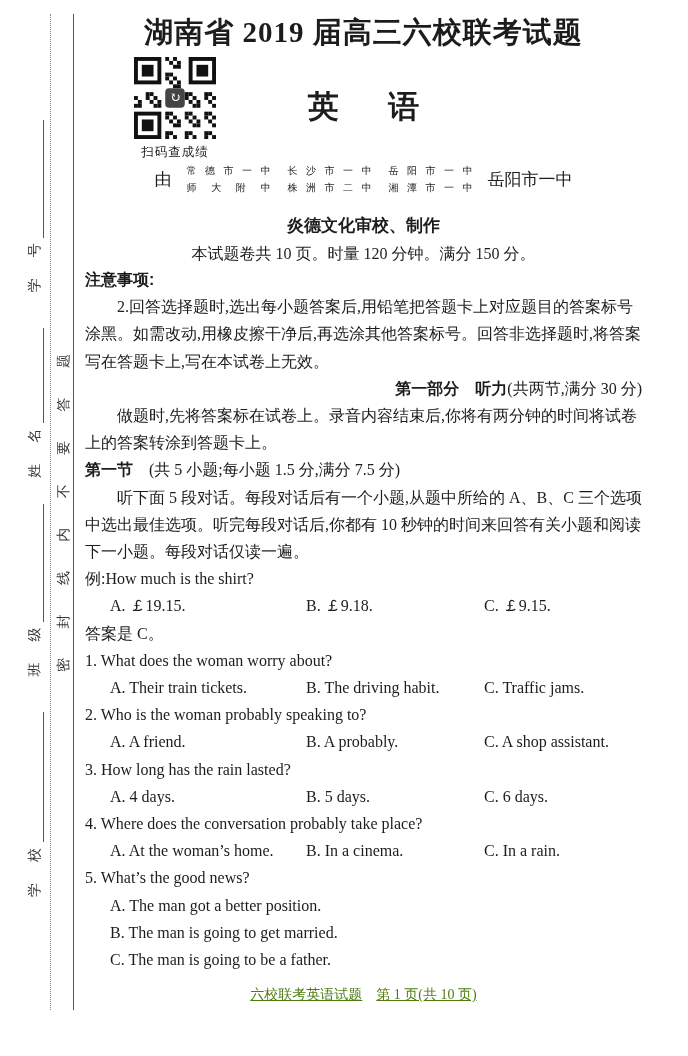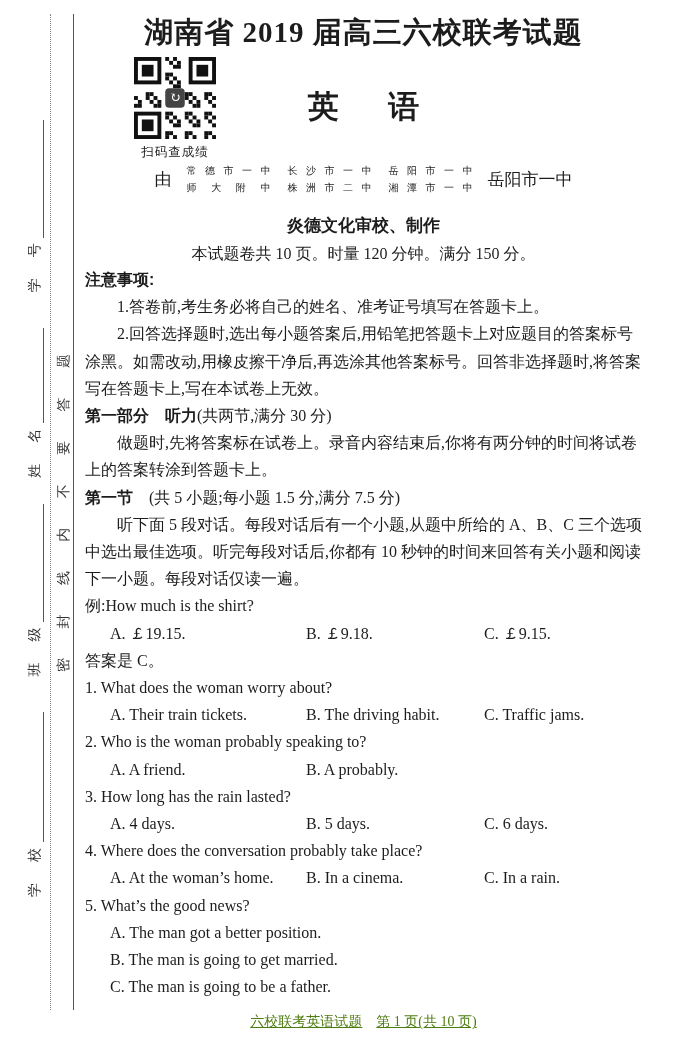--- a/index.html
+++ b/index.html
@@ -37,21 +37,21 @@
   .jointly-prefix,.jointly-suffix { font-size:17px; }
   .schools { display:flex; flex-direction:column; gap:3px; }
   .school-row { display:flex; gap:17px; font-size:10px; }
   .school { display:inline-block; width:84px; text-align:justify; text-align-last:justify; }
   .producer { margin-top:8px; text-align:center; font-weight:bold; font-size:17px; line-height:24px;
               font-family:"Liberation Sans","DejaVu Sans",sans-serif; }
   .info { margin-top:4px; text-align:center; font-size:16px; line-height:24px; }
   .hei { font-family:"Liberation Sans","DejaVu Sans",sans-serif; font-weight:bold; }
   p.body { margin:0; font-size:16px; line-height:27.2px; }
   .indent { text-indent:2em; }
-  .mt { margin-top:7px; }
+  .mt { margin-top:7px;text-align:right; }
   .notice-heading { margin-top:8px; font-size:16px; line-height:27.2px; }
   .sec-note { font-weight:normal; font-family:"Liberation Serif","DejaVu Serif",serif; }
   .opt-row { display:grid; grid-template-columns:196px 178px auto; padding-left:25px;
              font-size:16px; line-height:27.2px; }
   .opt-col { padding-left:25px; }
   .footer { margin-top:13px; text-align:center; font-size:14px; color:#4d7c0f;text-decoration:underline; }
   .footer span + span { margin-left:1em; }
 </style>
 </head>
 <body>
@@ -194,21 +194,20 @@
           <span class="school">湘潭市一中</span>
         </span>
       </span>
       <span class="jointly-suffix">岳阳市一中</span>
     </div>
 
     <div class="producer">炎德文化审校、制作</div>
     <div class="info">本试题卷共 10 页。时量 120 分钟。满分 150 分。</div>
 
     <p class="body hei notice-heading">注意事项:</p>
-    <p class="body indent">1.答卷前,考生务必将自己的姓名、准考证号填写在答题卡上。</p>
     <p class="body indent">2.回答选择题时,选出每小题答案后,用铅笔把答题卡上对应题目的答案标号涂黑。如需改动,用橡皮擦干净后,再选涂其他答案标号。回答非选择题时,将答案写在答题卡上,写在本试卷上无效。</p>
 
     <p class="body mt"><span class="hei">第一部分</span>　<span class="hei">听力</span><span class="sec-note">(共两节,满分 30 分)</span></p>
     <p class="body indent">做题时,先将答案标在试卷上。录音内容结束后,你将有两分钟的时间将试卷上的答案转涂到答题卡上。</p>
 
     <p class="body"><span class="hei">第一节</span>　<span class="sec-note">(共 5 小题;每小题 1.5 分,满分 7.5 分)</span></p>
     <p class="body indent">听下面 5 段对话。每段对话后有一个小题,从题中所给的 A、B、C 三个选项中选出最佳选项。听完每段对话后,你都有 10 秒钟的时间来回答有关小题和阅读下一小题。每段对话仅读一遍。</p>
 
     <p class="body">例:How much is the shirt?</p>
     <div class="opt-row">
@@ -222,20 +221,21 @@
     <div class="opt-row">
       <span>A. Their train tickets.</span>
       <span>B. The driving habit.</span>
       <span>C. Traffic jams.</span>
     </div>
 
     <p class="body">2. Who is the woman probably speaking to?</p>
     <div class="opt-row">
       <span>A. A friend.</span>
       <span>B. A probably.</span>
+      <span>C. A shop assistant.</span>
     </div>
 
     <p class="body">3. How long has the rain lasted?</p>
     <div class="opt-row">
       <span>A. 4 days.</span>
       <span>B. 5 days.</span>
       <span>C. 6 days.</span>
     </div>
 
     <p class="body">4. Where does the conversation probably take place?</p>

